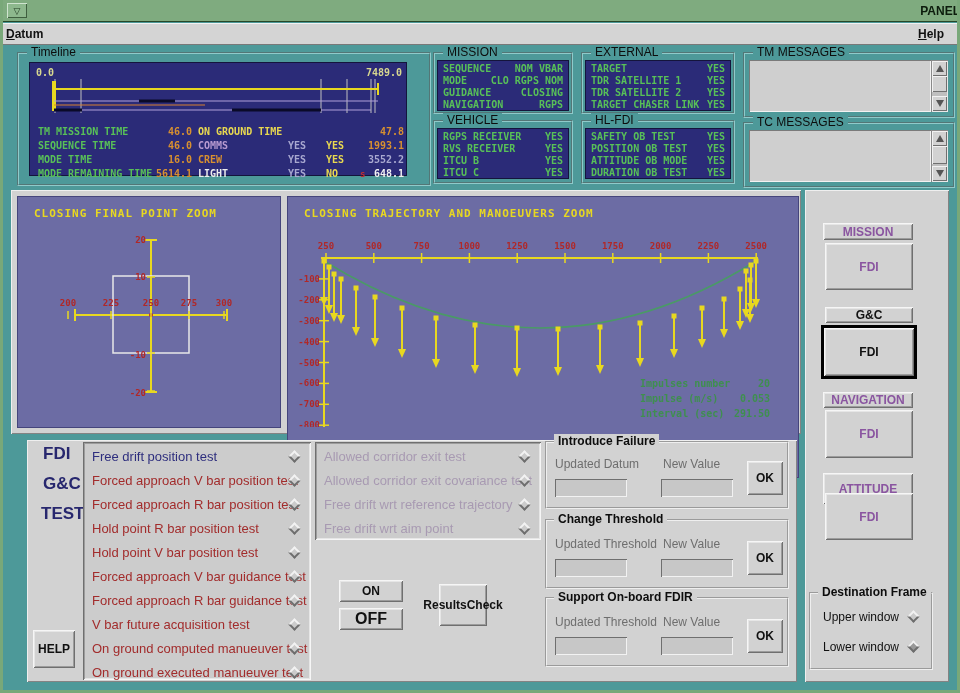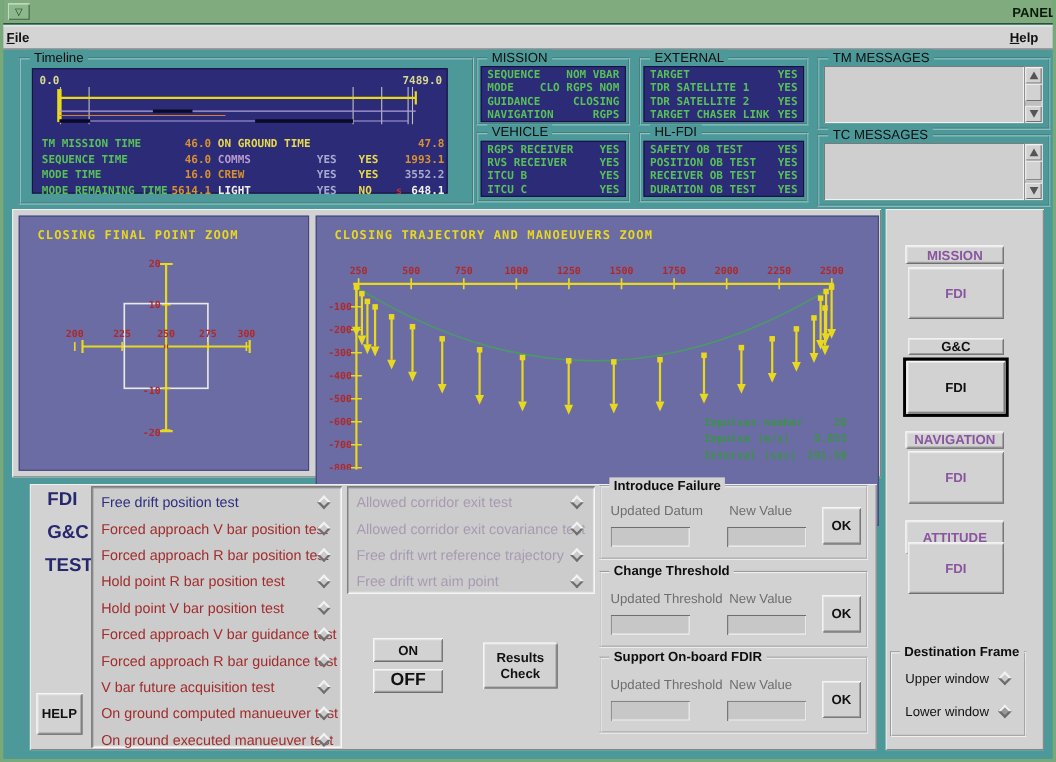--- a/index.html
+++ b/index.html
@@ -99,21 +99,21 @@
 <div id="win">
 
   <div id="titlebar">
     <div class="wm-menu">
       <span>▽</span>
     </div>
     <div class="ttl">PANEL</div>
   </div>
 
   <div id="menubar">
-    <span class="mitem">File</span>
+    <span class="mitem">Datum</span>
     <span class="mitem" id="menu-help">Help</span>
   </div>
 
   <div class="group" style="left:14px;top:52px;width:414px;height:134px;">
     <div class="gtitle">Timeline</div>
   </div>
   <div class="navy" style="left:26px;top:62px;width:378px;height:114px;">
     <svg id="tg" width="378" height="56">
       <text class="tlt" x="6" y="13">0.0</text>
       <text class="tlt" x="372" y="13" text-anchor="end">7489.0</text>
@@ -246,21 +246,21 @@
   <div class="navy" style="left:582px;top:128px;width:146px;height:51px;padding-top:2px;">
       <div class="srow">
         <span class="sl">SAFETY OB TEST</span>
         <span class="sv">YES</span>
       </div>
       <div class="srow">
         <span class="sl">POSITION OB TEST</span>
         <span class="sv">YES</span>
       </div>
       <div class="srow">
-        <span class="sl">RECEIVER OB TEST</span>
+        <span class="sl">ATTITUDE OB MODE</span>
         <span class="sv">YES</span>
       </div>
       <div class="srow">
         <span class="sl">DURATION OB TEST</span>
         <span class="sv">YES</span>
       </div>
     </div>
 
   <div class="group" style="left:740px;top:52px;width:212px;height:66px;">
     <div class="gtitle">TM MESSAGES</div>
@@ -495,21 +495,21 @@
       <div class="titem"><span class="tt" style="color: rgb(168, 154, 178);">Free drift wrt aim point</span><span class="diamond"></span></div>
     </div>
 
   <div class="btn raised" style="left:336px;top:580px;width:64px;height:22px;font-size:12px;">
       <span>ON</span>
     </div>
   <div class="btn raised" style="left:336px;top:608px;width:64px;height:22px;font-size:16px;">
       <span>OFF</span>
     </div>
 
-  <div class="btn raised" style="left:436px;top:584px;width:68px;height:42px;font-size:12px;flex-direction:column;line-height:14px;">
+  <div class="btn raised" style="left:436px;top:584px;width:48px;height:42px;font-size:12px;flex-direction:row;line-height:14px;">
     <span>Results</span>
     <span>Check</span>
   </div>
 
   <div class="btn raised" style="left:30px;top:630px;width:42px;height:38px;font-size:12px;">
       <span>HELP</span>
     </div>
 
   <div class="ggroup" style="left:542px;top:441px;width:244px;height:68px;">
     <div class="gtitle">Introduce Failure</div>

